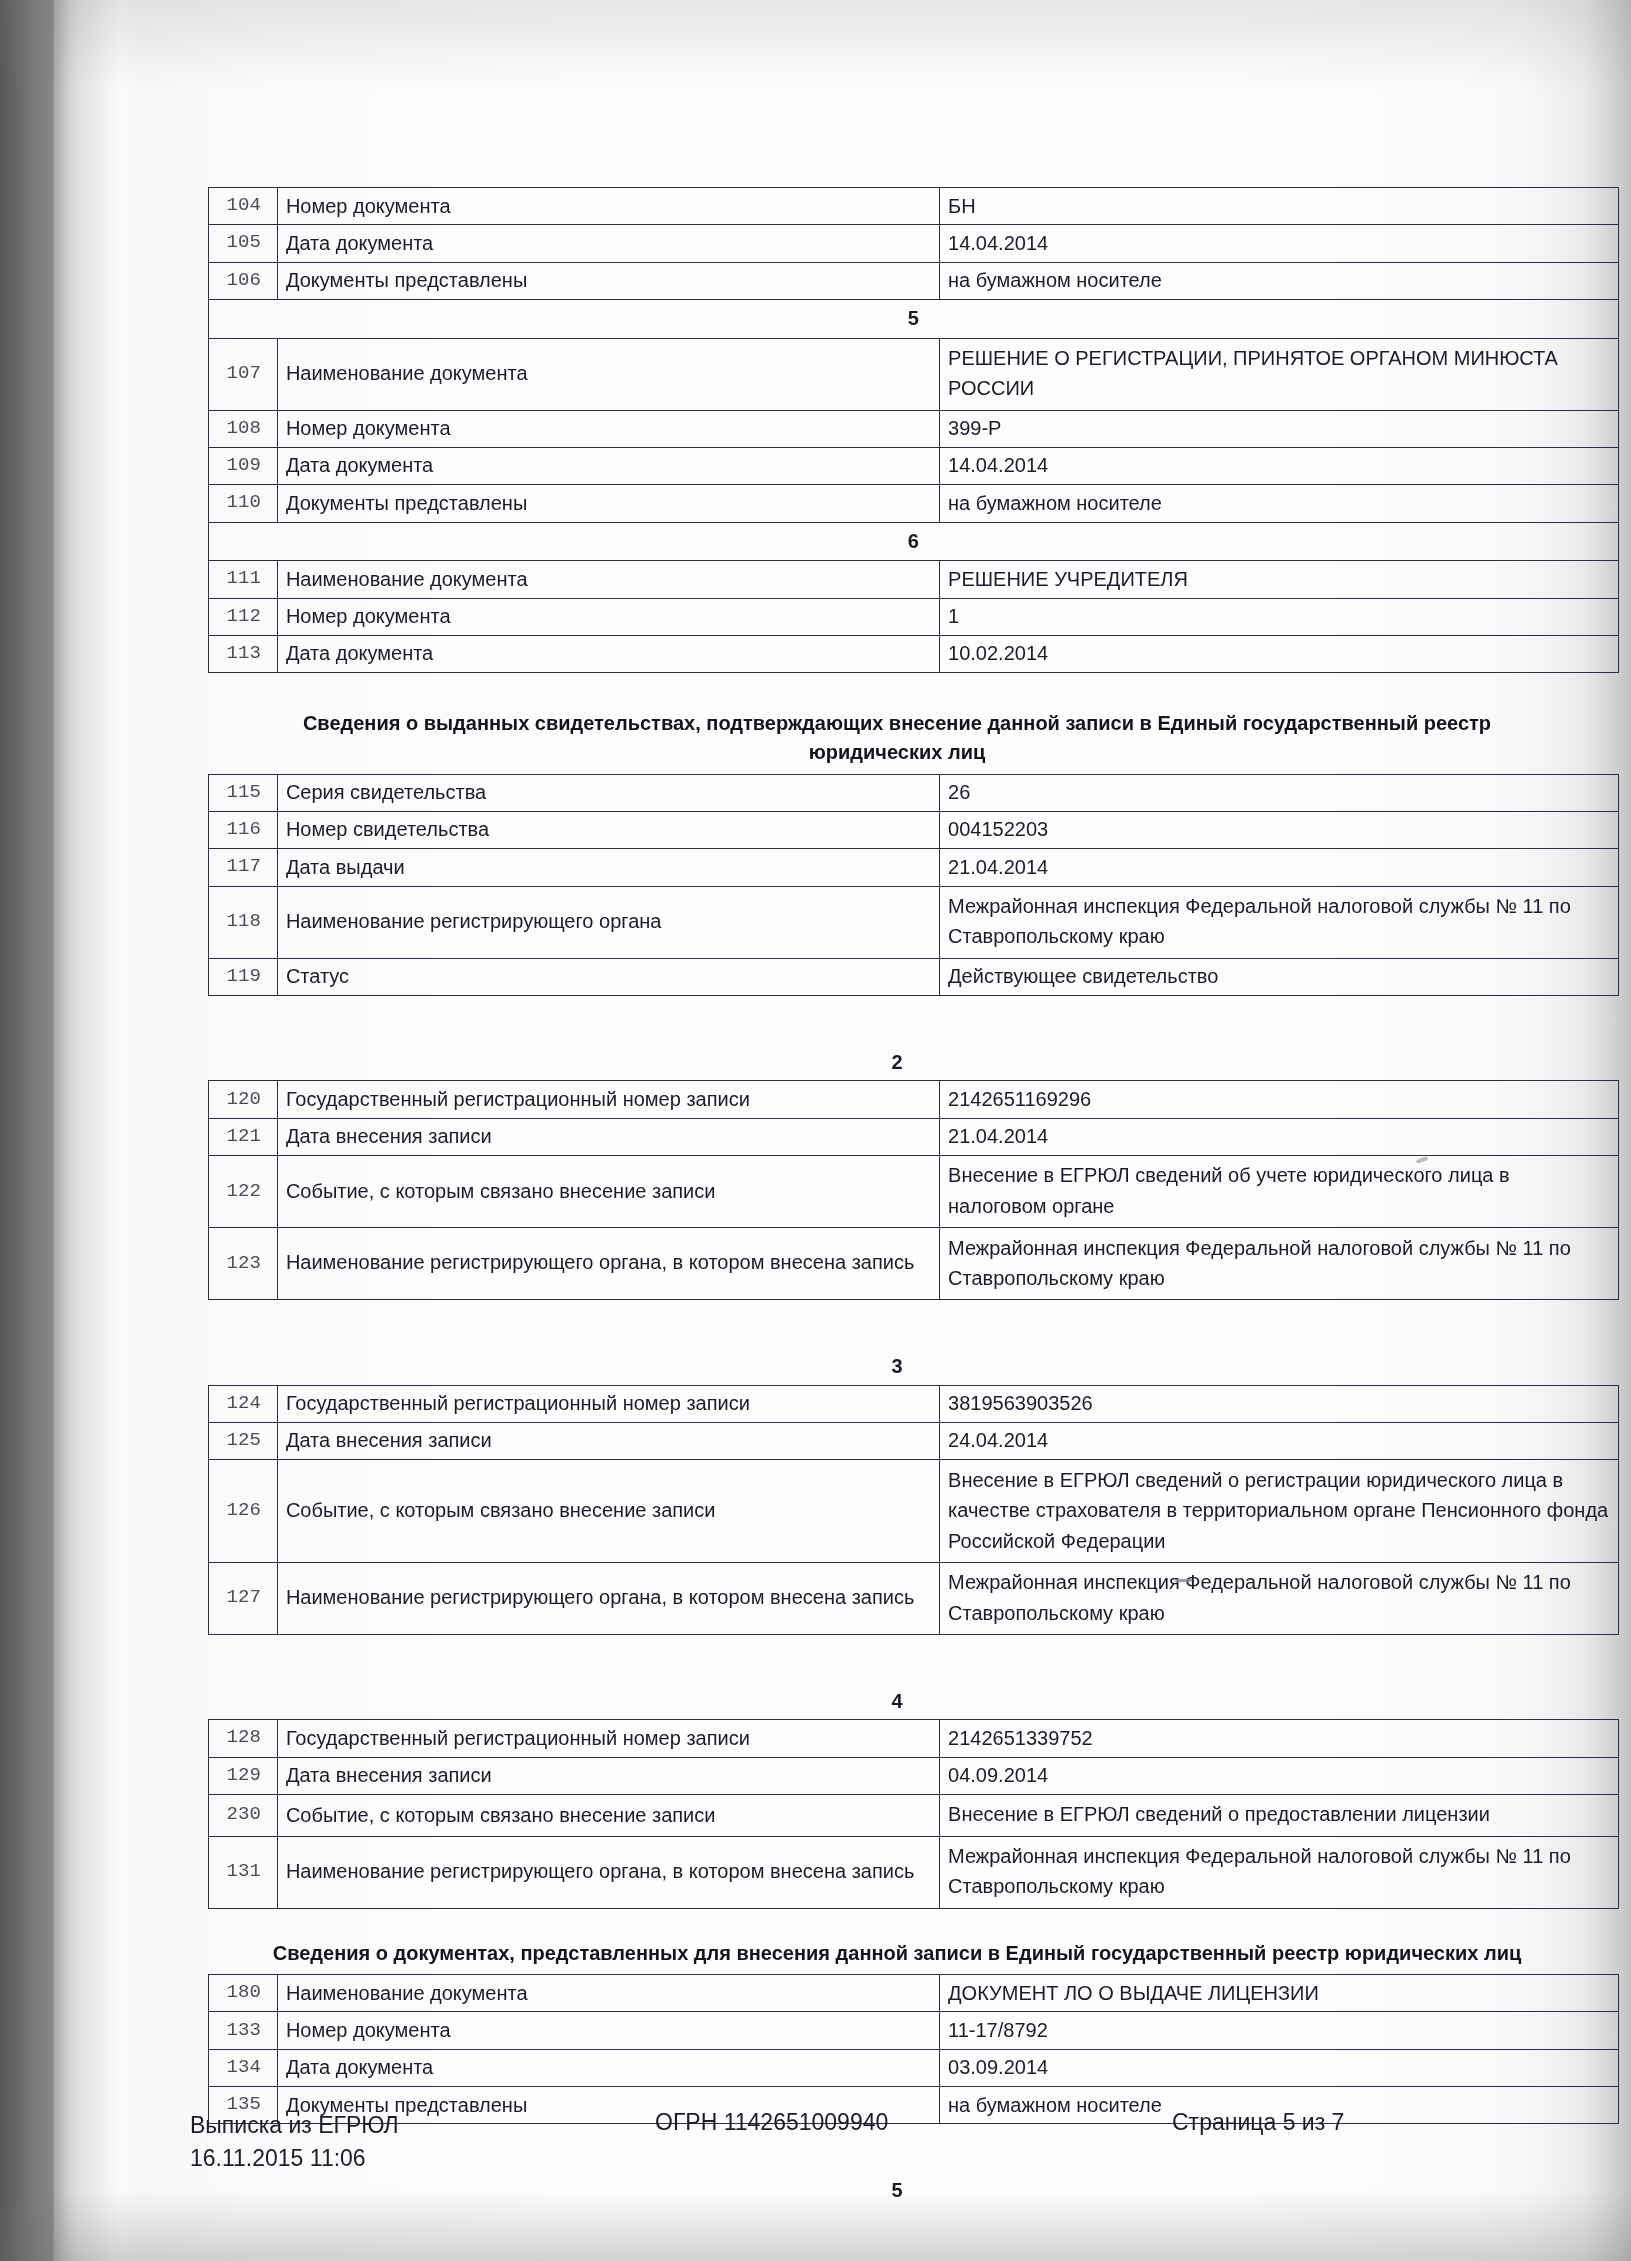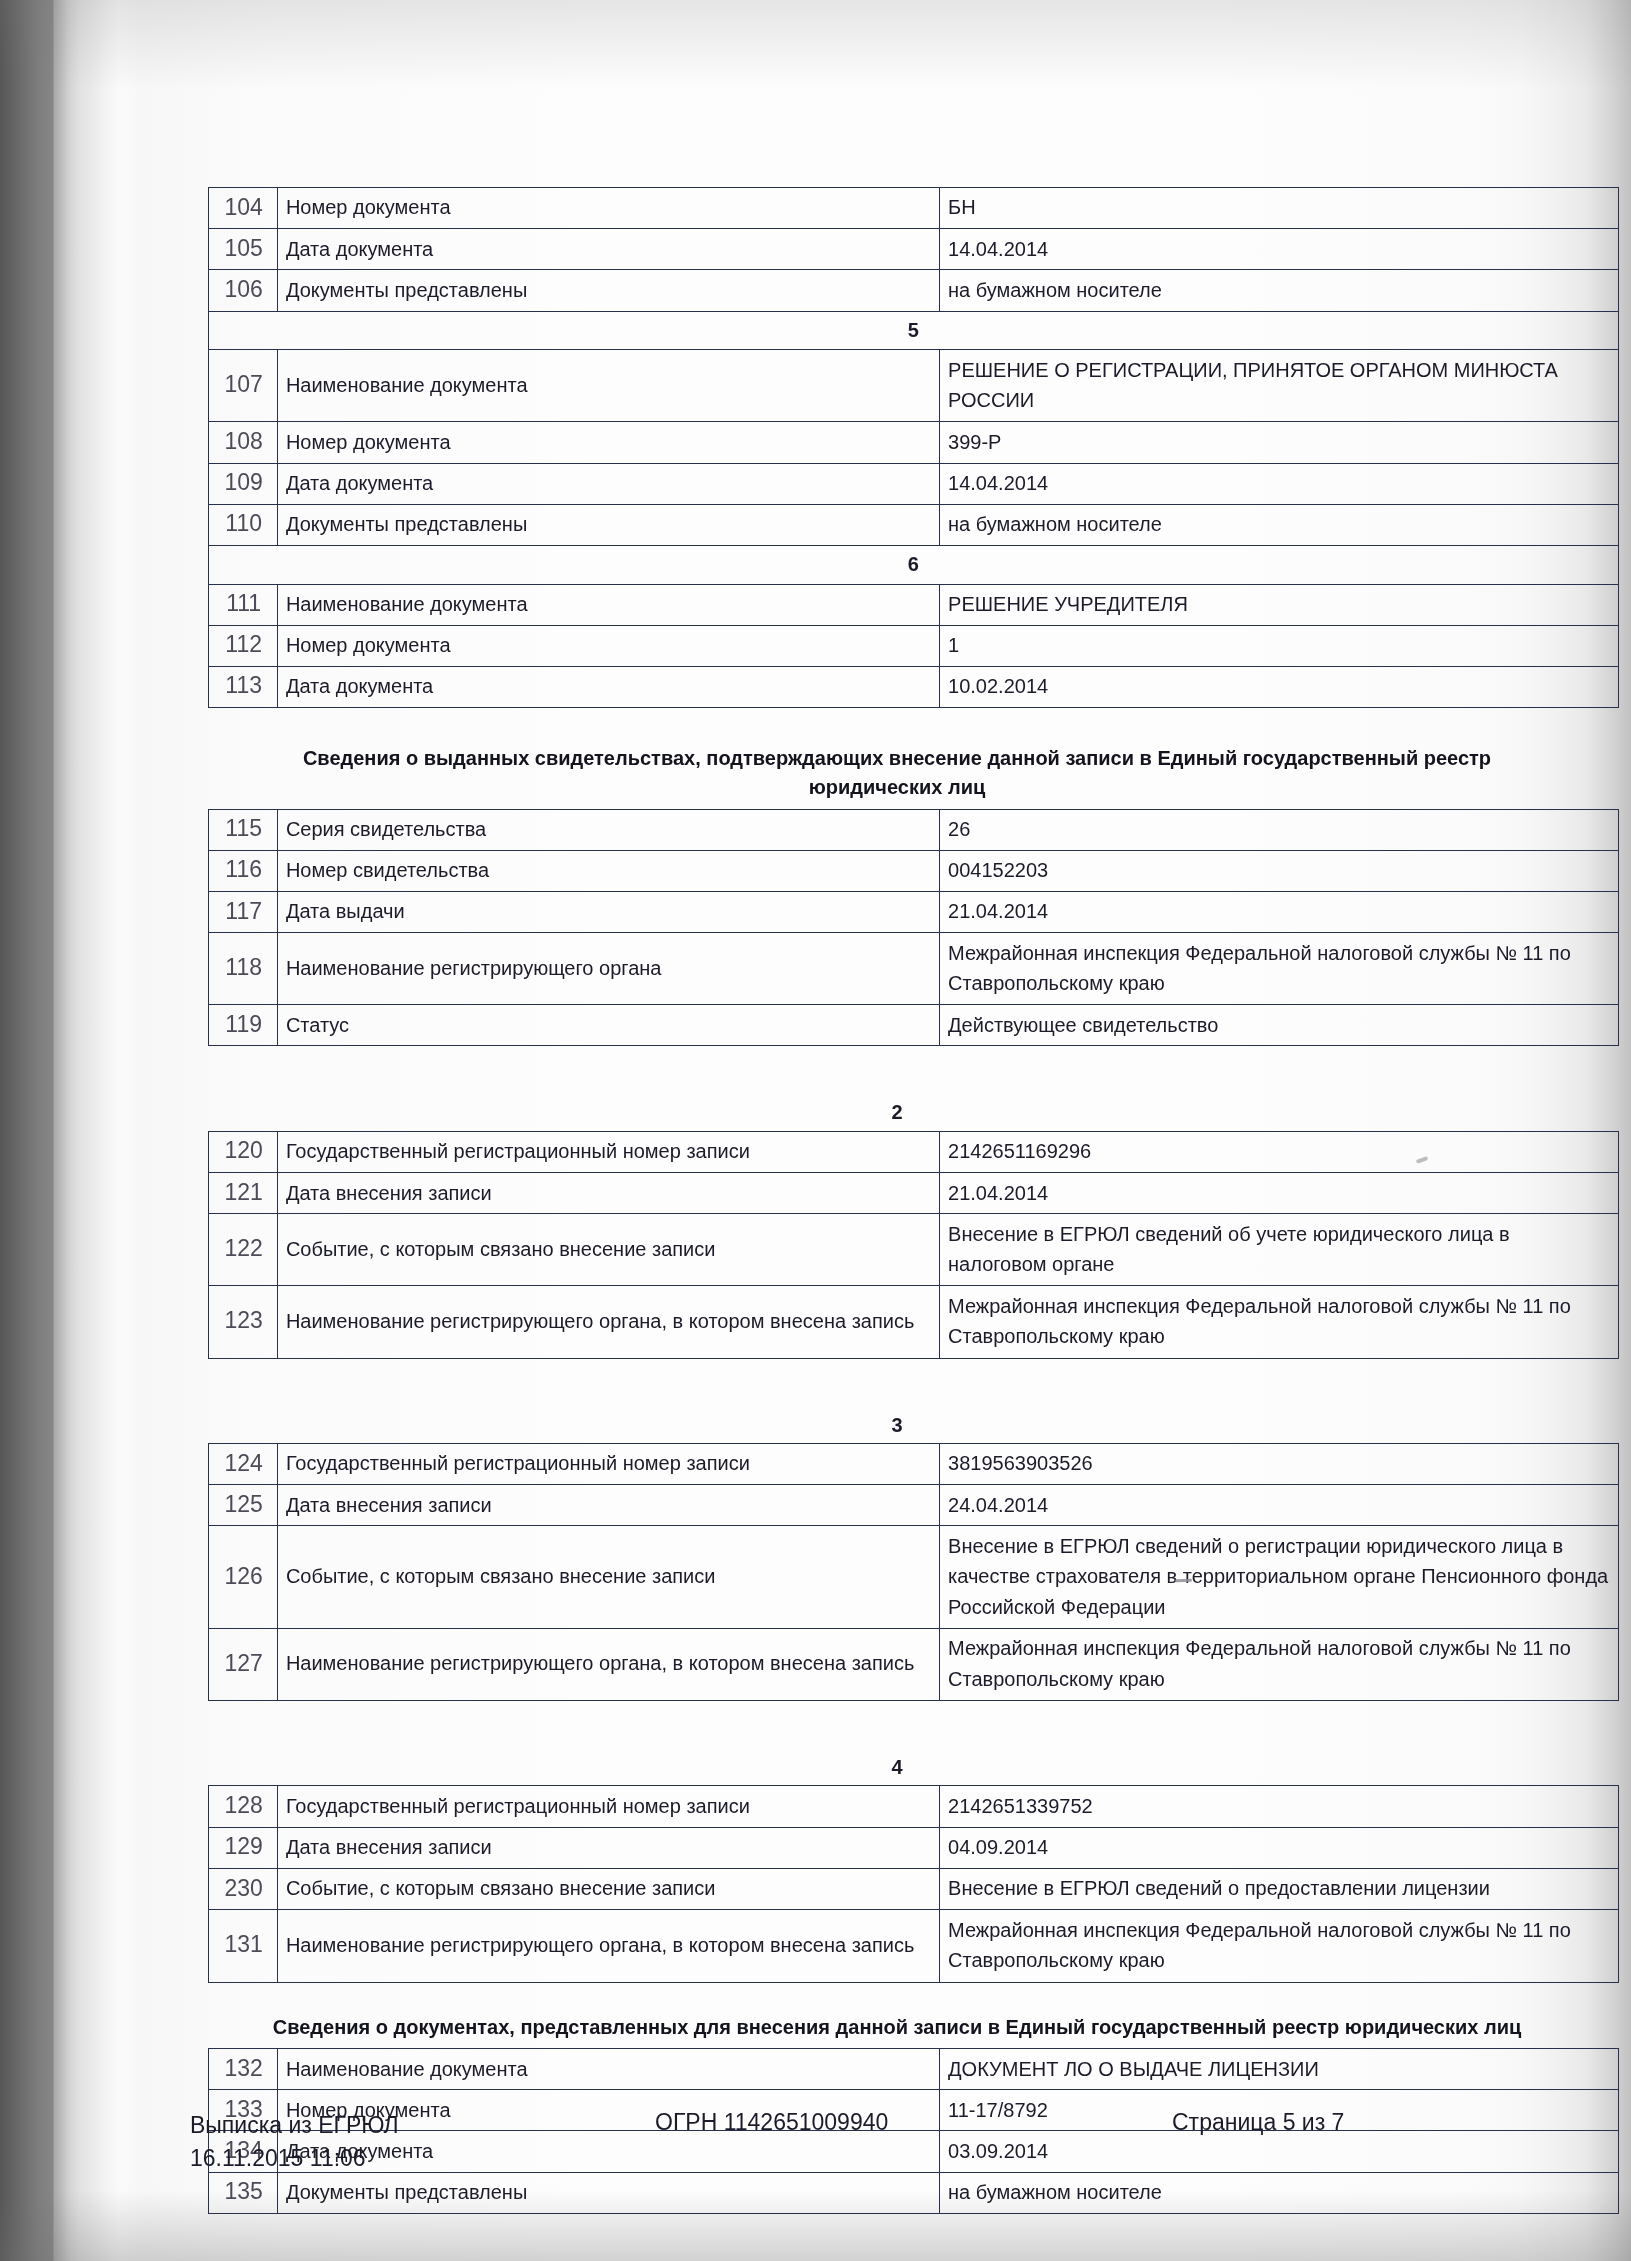--- a/index.html
+++ b/index.html
@@ -76,21 +76,22 @@
     border: 1.3px solid #27314b;
     padding: 4.5px 6.5px 5.8px 7.7px;
     vertical-align: middle;
     background: transparent;
   }
   td.num {
     width: 54px;
     text-align: center;
     padding: 4.5px 1.3px 5.8px 1.3px;
     color: #4c4c58;
-    font-size: 23px;
+    font-size: 19px;
+    font-family: Liberation Mono, monospace;
   }
   td.lbl {
     width: 647px;
   }
   td.val {
     width: 663px;
   }
   td.val.multiline {
     line-height: 1.52;
     margin-top: 39px;
@@ -381,21 +382,21 @@
 
     <div class="sp-46"></div>
 
     <div class="section-heading">Сведения о документах, представленных для внесения данной записи в Единый государственный реестр юридических лиц</div>
 
     <div class="sp-10"></div>
 
     <table class="reg">
       <tbody>
         <tr>
-          <td class="num">132</td>
+          <td class="num">180</td>
           <td class="lbl">Наименование документа</td>
           <td class="val">ДОКУМЕНТ ЛО О ВЫДАЧЕ ЛИЦЕНЗИИ</td>
         </tr>
         <tr>
           <td class="num">133</td>
           <td class="lbl">Номер документа</td>
           <td class="val">11-17/8792</td>
         </tr>
         <tr>
           <td class="num">134</td>

